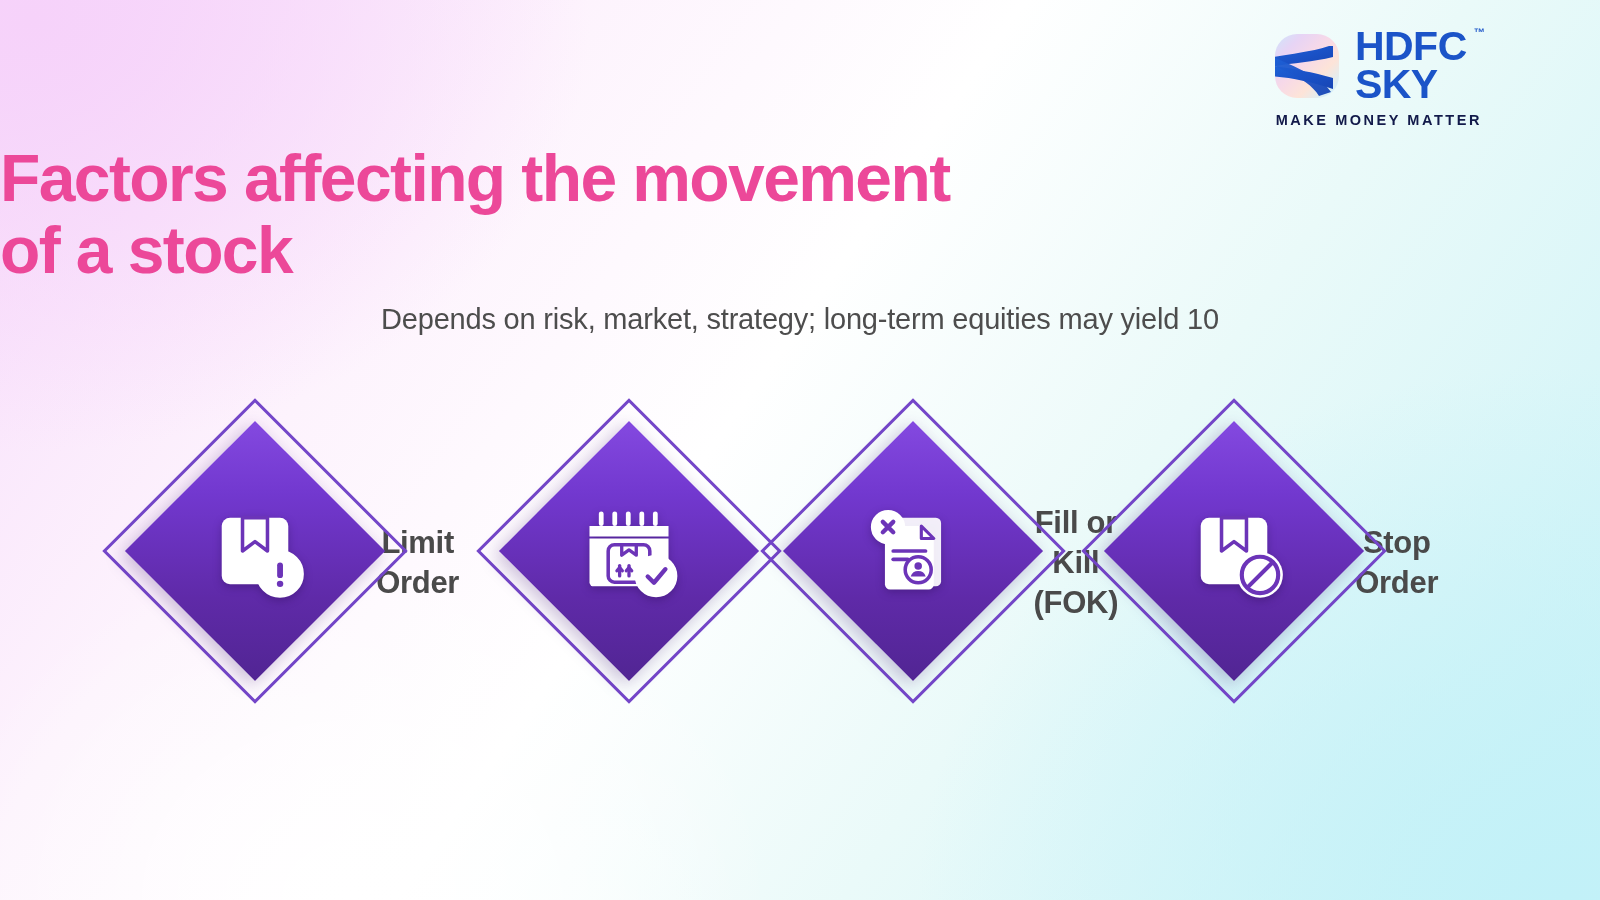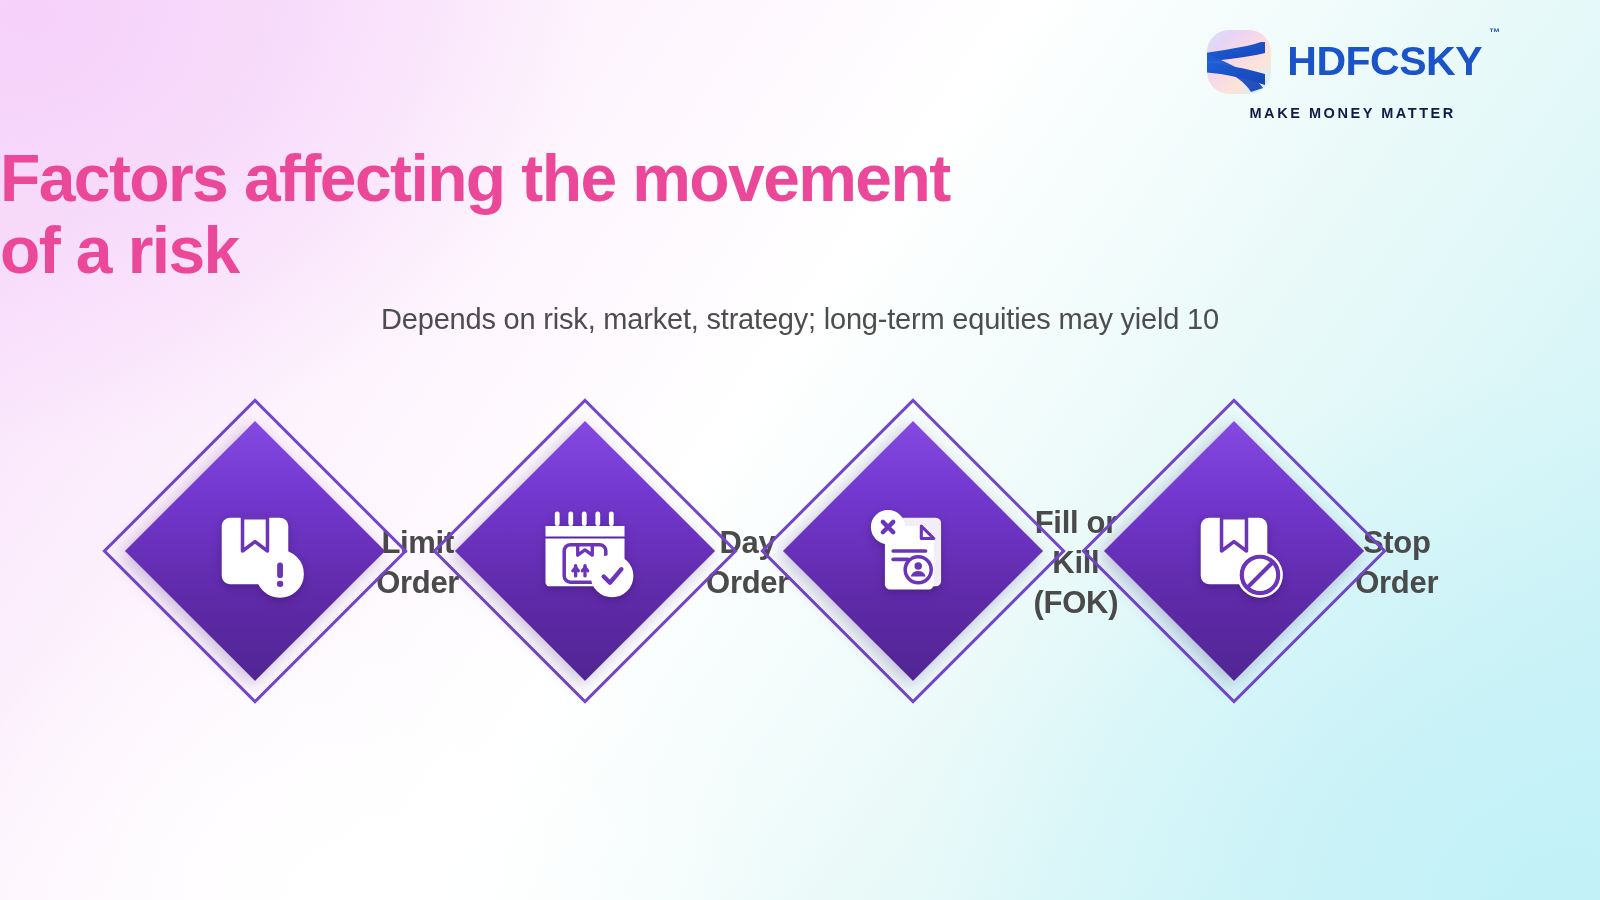--- a/index.html
+++ b/index.html
@@ -18,21 +18,21 @@
   }
 
   
   .logo-wrap {
     position: absolute; top: 28px; right: 118px;
     display: flex; flex-direction: column; align-items: center;
   }
   .logo-row { display: flex; align-items: center; gap: 14px; position: relative; }
   .logo-mark { width: 68px; height: 68px; display: block; }
   .logo-text {
-    display: flex; flex-direction: row;
+    display: flex; flex-direction: column;
     line-height: 0.92;
     font-weight: 700;
     font-size: 41px;
     letter-spacing: -0.5px;
     color: #1b54c8;
   }
   .logo-text span { display: block; }
   .logo-tm {
     position: absolute; right: -18px; top: -2px;
     font-size: 11px; color: #1b54c8; font-weight: 700;
@@ -161,21 +161,21 @@
       <span>HDFC</span>
       <span>SKY</span>
     </span>
     <span class="logo-tm">™</span>
   </div>
   <div class="logo-tagline">MAKE MONEY MATTER</div>
 </div>
 
 <h1 class="title">
   <span>Factors affecting the movement</span><br>
-  <span>of a risk</span>
+  <span>of a stock</span>
 </h1>
 <p class="subtitle">Depends on risk, market, strategy; long-term equities may yield 10</p>
 
 <div class="cards">
 
   <div class="card">
     <div class="diamond-box">
       <div class="diamond-outline"></div>
       <div class="diamond-fill"></div>
       <div class="diamond-icon">
@@ -213,21 +213,20 @@
             <line x1="41" y1="74" x2="41" y2="64"></line>
             <line x1="50" y1="74" x2="50" y2="64"></line>
           </g>
           <path d="M41 66 l-2.6 3 M41 66 l2.6 3 M50 66 l-2.6 3 M50 66 l2.6 3" stroke="#6c34b8" stroke-width="3.2" stroke-linecap="round" fill="none"></path>
           <circle cx="76" cy="74" r="18.5" fill="#ffffff" stroke="#ffffff" stroke-width="4"></circle>
           <circle cx="76" cy="74" r="16" fill="#ffffff"></circle>
           <path d="M68 74.5 l6 6 l11 -13" fill="none" stroke="#6c34b8" stroke-width="4.2" stroke-linecap="round" stroke-linejoin="round"></path>
         </svg>
       </div>
     </div>
-    <div class="card-label">Day Order</div>
   </div>
 
   <div class="card">
     <div class="diamond-box">
       <div class="diamond-outline"></div>
       <div class="diamond-fill"></div>
       <div class="diamond-icon">
         <svg viewBox="0 0 100 100" xmlns="http://www.w3.org/2000/svg">
           <path d="M38 18 h34 a5 5 0 0 1 5 5 v56 a5 5 0 0 1 -5 5 h-34 a5 5 0 0 1 -5 -5 v-56 a5 5 0 0 1 5 -5 Z" fill="#ffffff" opacity="0.92"></path>
           <path d="M28 26 h30 l12 12 v44 a5 5 0 0 1 -5 5 h-37 a5 5 0 0 1 -5 -5 v-51 a5 5 0 0 1 5 -5 Z" fill="#ffffff"></path>

